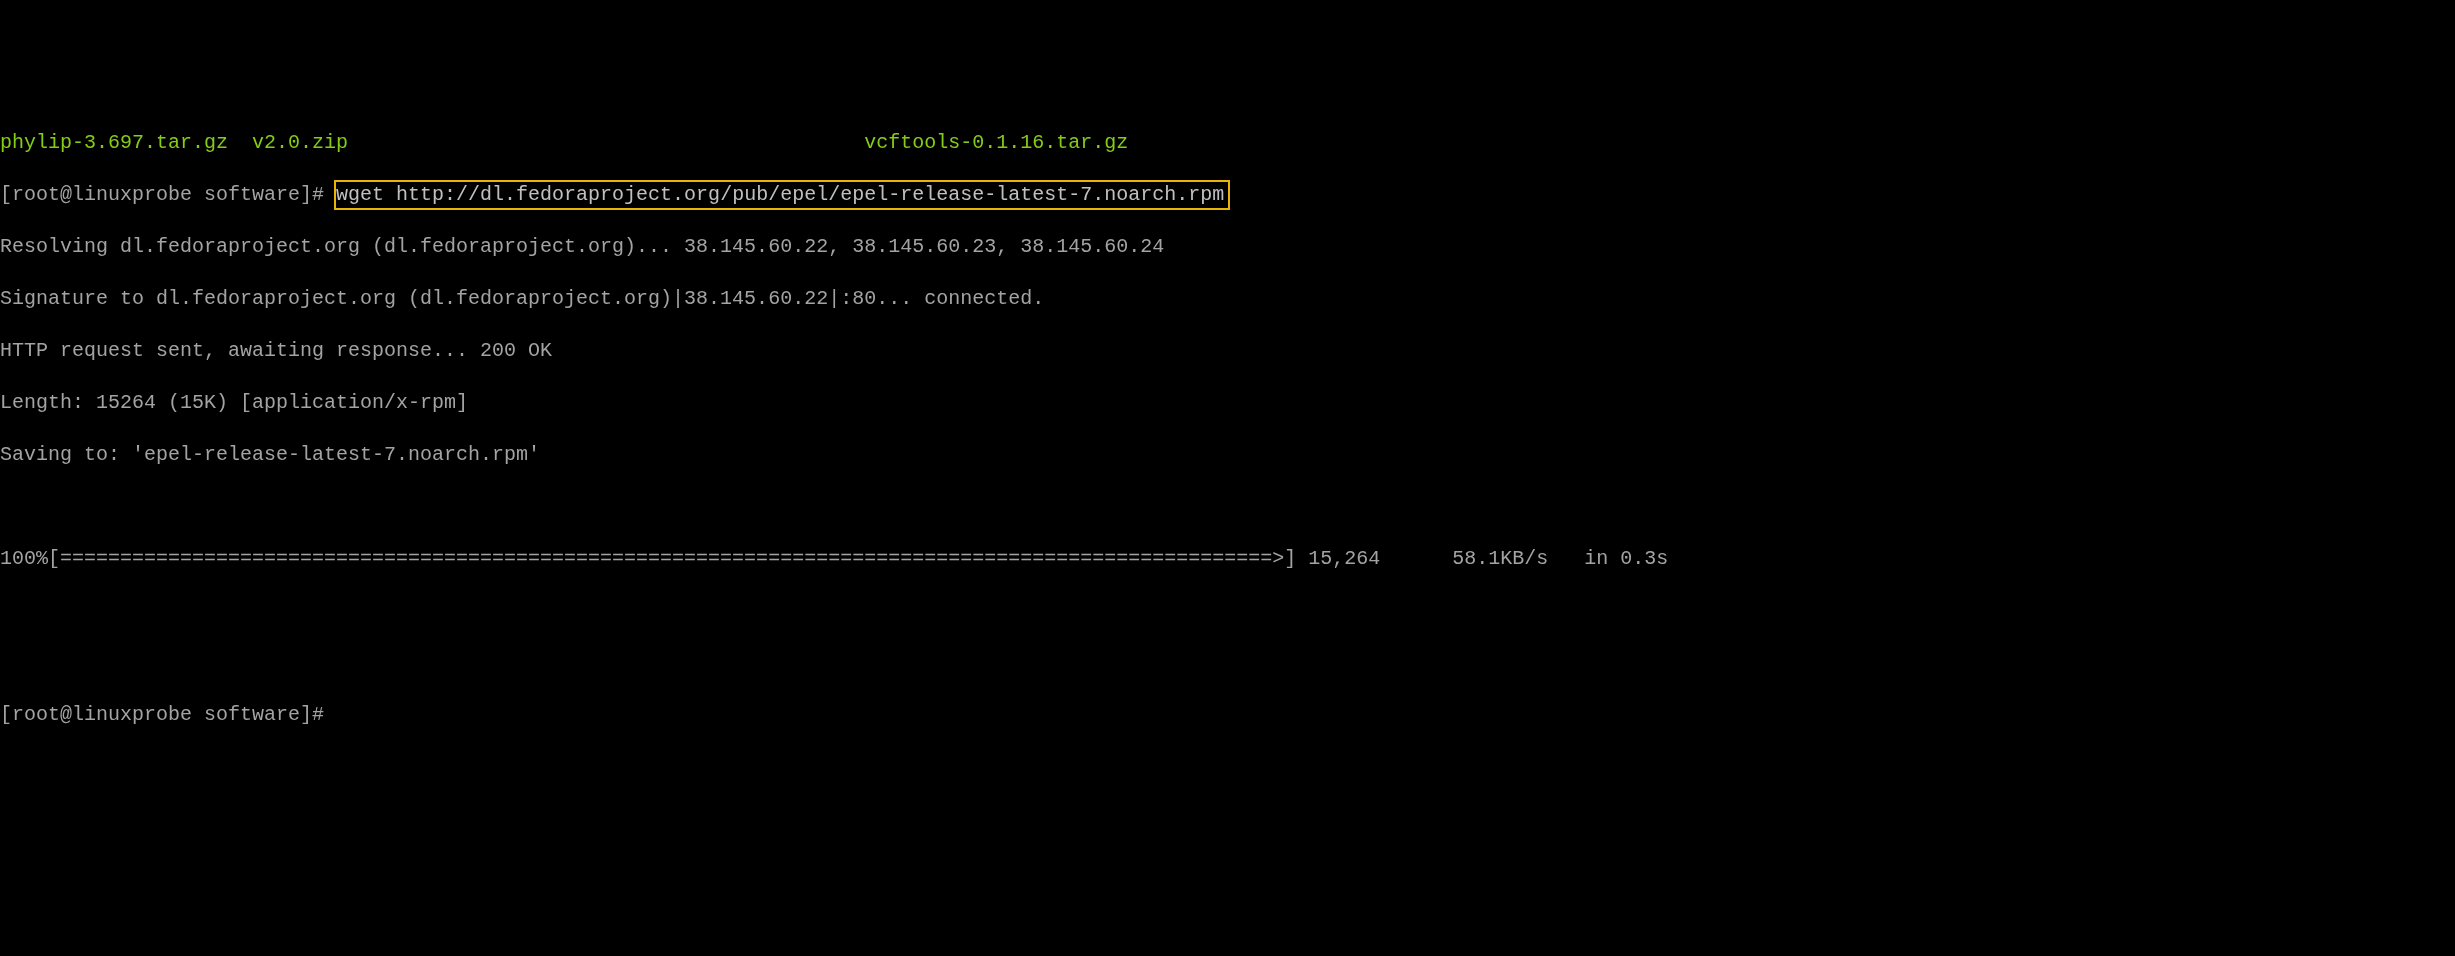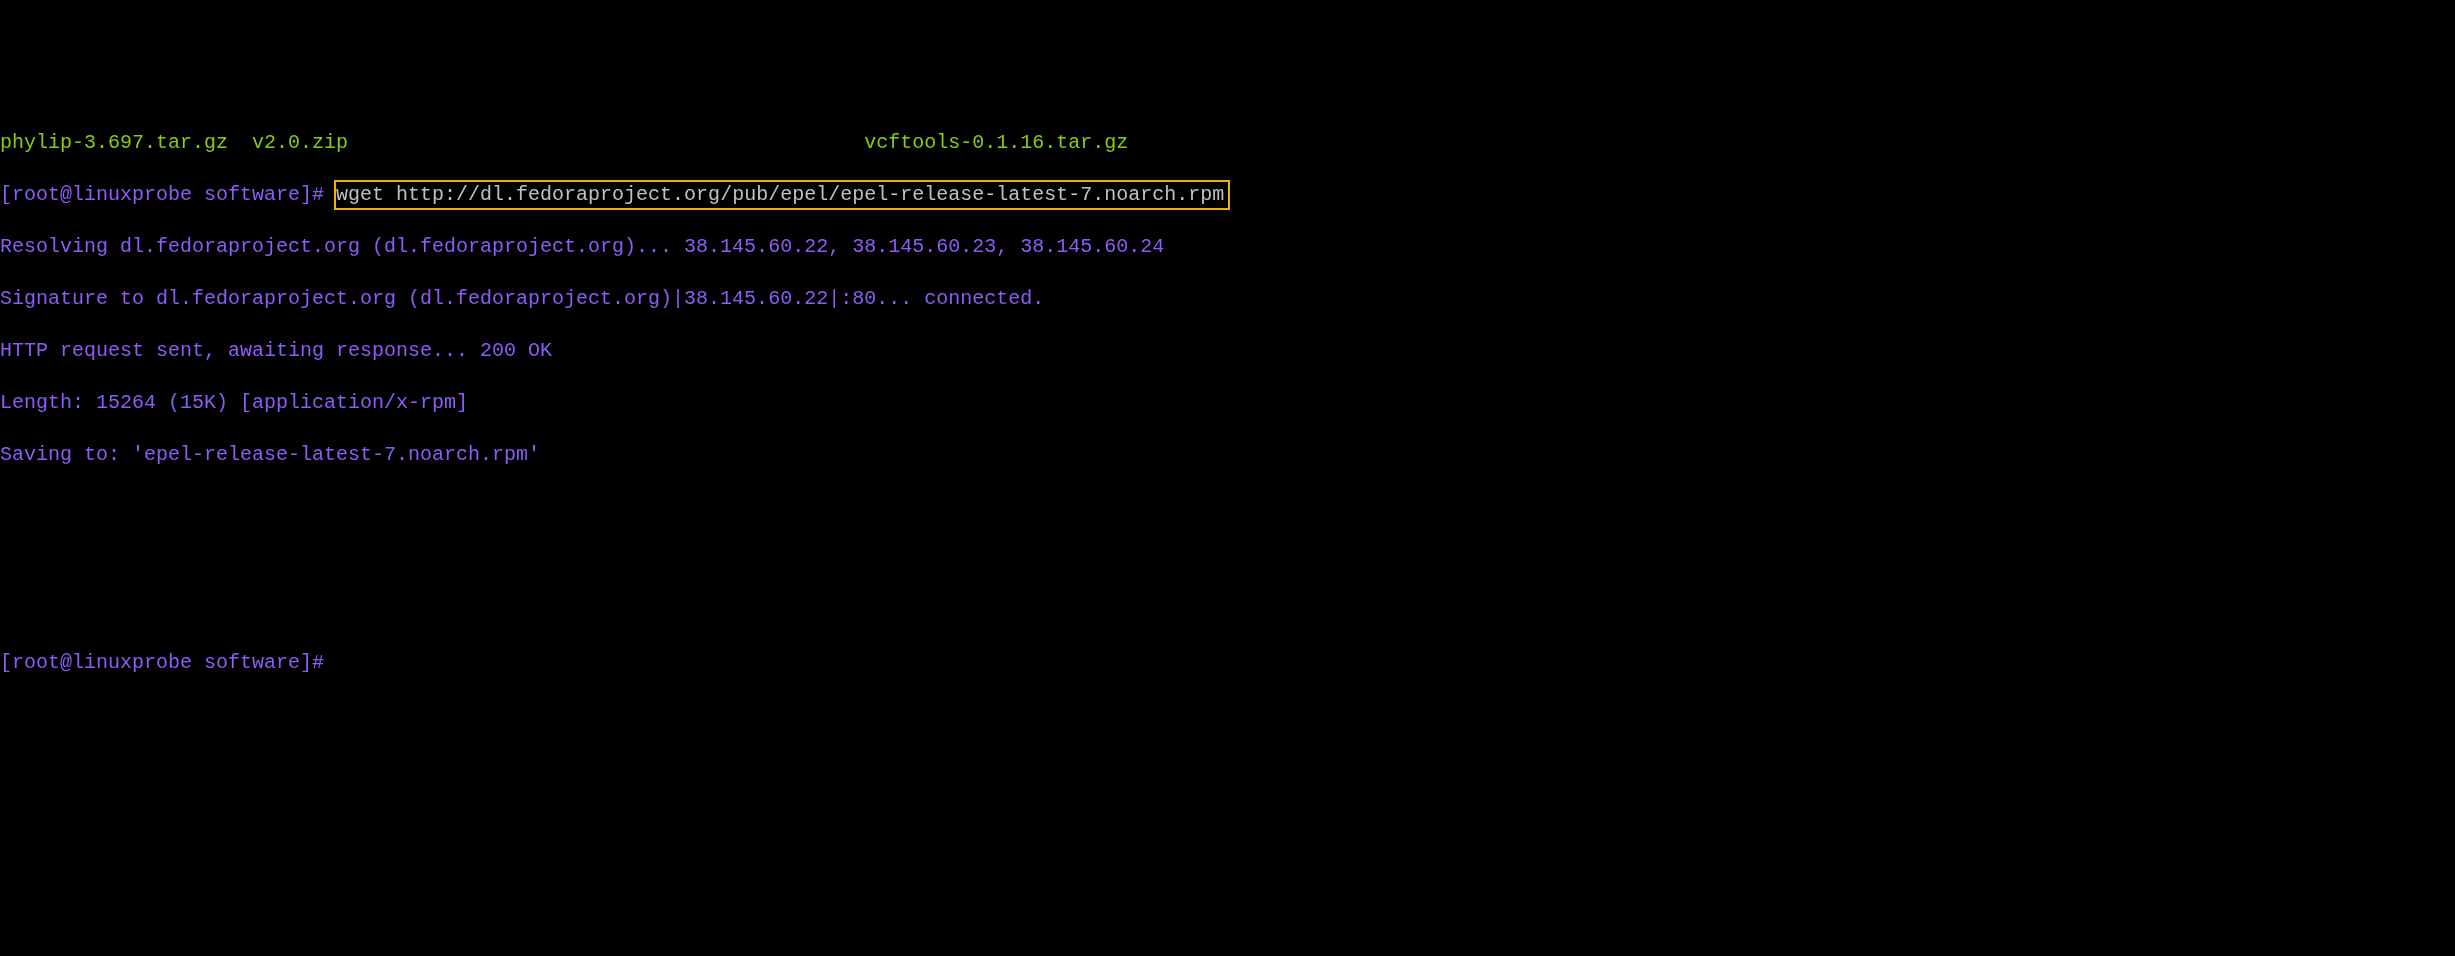--- a/index.html
+++ b/index.html
@@ -8,21 +8,21 @@
     background: #000000;
     font-family: "Consolas", "Courier New", monospace;
     font-size: 20px;
     line-height: 1.3;
     color: #c0c0c0;
     white-space: pre;
     overflow-x: auto;
   }
   .term { padding: 0; }
   .red    { color: #84cc16; }
-  .gray   { color: #8b5cf6; }
+  .gray   { color: #a3a3a3; }
   .box-red {
     border: 2px solid #eab308;
     display: inline-block;
     padding: 0 4px 0 0;
     margin: -2px 0 -2px -2px;
   }
   .line { display: block; }
 </style>
 </head>
 <body>
@@ -31,20 +31,21 @@
 
 <div class="term">
 <span class="line"><span class="red">phylip-3.697.tar.gz</span>  <span class="red">v2.0.zip</span>                                           <span class="red">vcftools-0.1.16.tar.gz</span></span>
 <span class="line"><span class="gray">[root@linuxprobe software]# </span><span class="box-red"><span>wget http://dl.fedoraproject.org/pub/epel/epel-release-latest-7.noarch.rpm</span></span></span>
 <span class="line gray">Resolving dl.fedoraproject.org (dl.fedoraproject.org)... 38.145.60.22, 38.145.60.23, 38.145.60.24</span>
 <span class="line gray">Signature to dl.fedoraproject.org (dl.fedoraproject.org)|38.145.60.22|:80... connected.</span>
 <span class="line gray">HTTP request sent, awaiting response... 200 OK</span>
 <span class="line gray">Length: 15264 (15K) [application/x-rpm]</span>
 <span class="line gray">Saving to: 'epel-release-latest-7.noarch.rpm'</span>
 <span class="line"> </span>
+<span class="line gray">100%[=====================================================================================================&gt;] 15,264      58.1KB/s   in 0.3s</span>
 <span class="line"> </span>
 <span class="line"> </span>
 <span class="line gray">[root@linuxprobe software]# </span>
 
 
 
 
 
 
 

